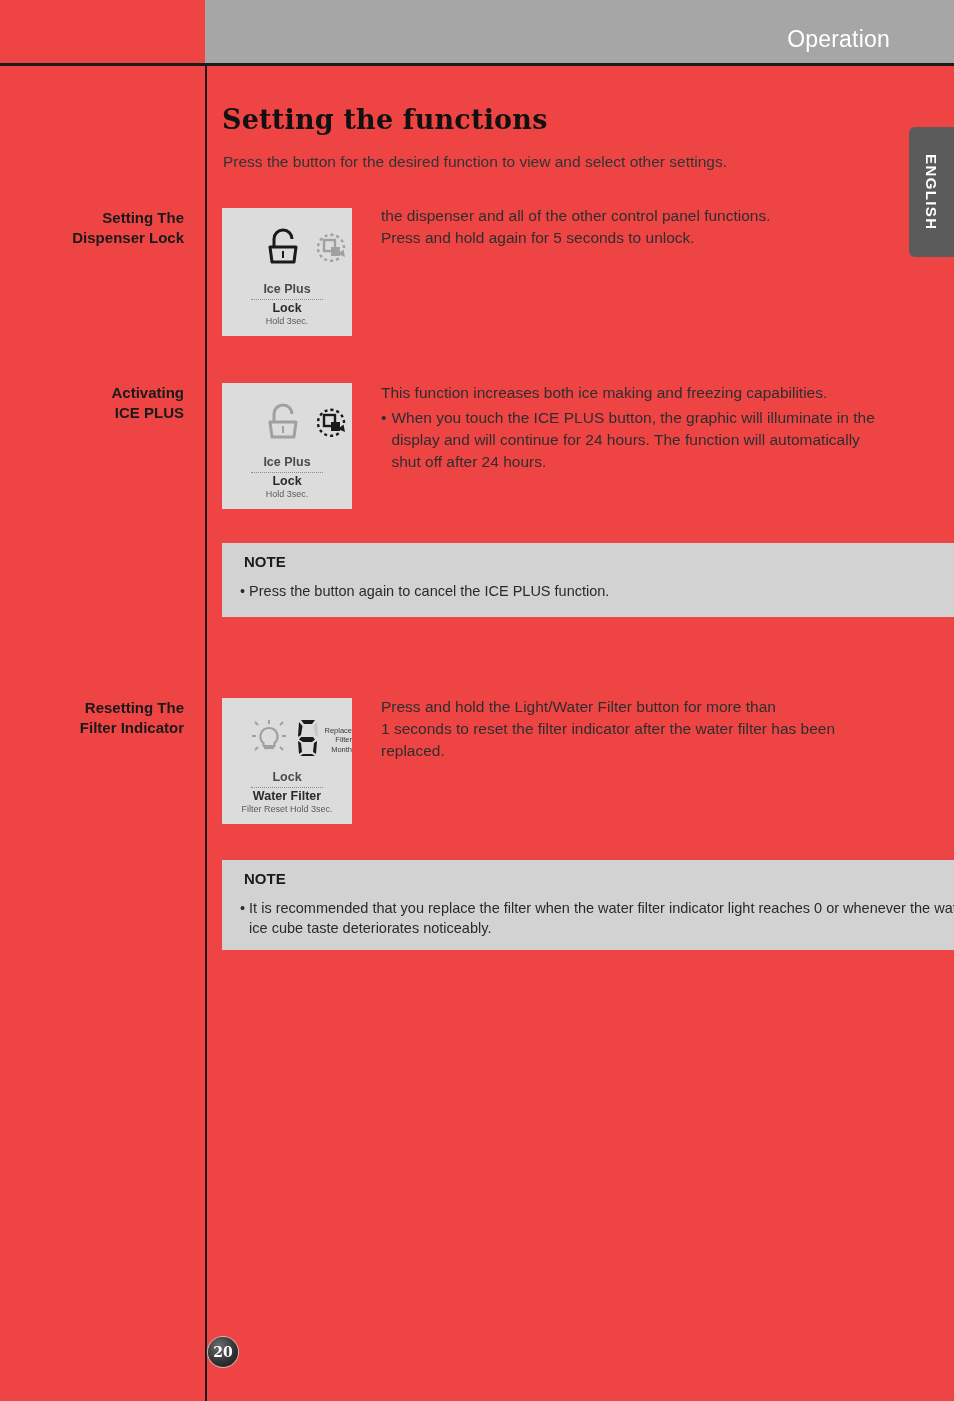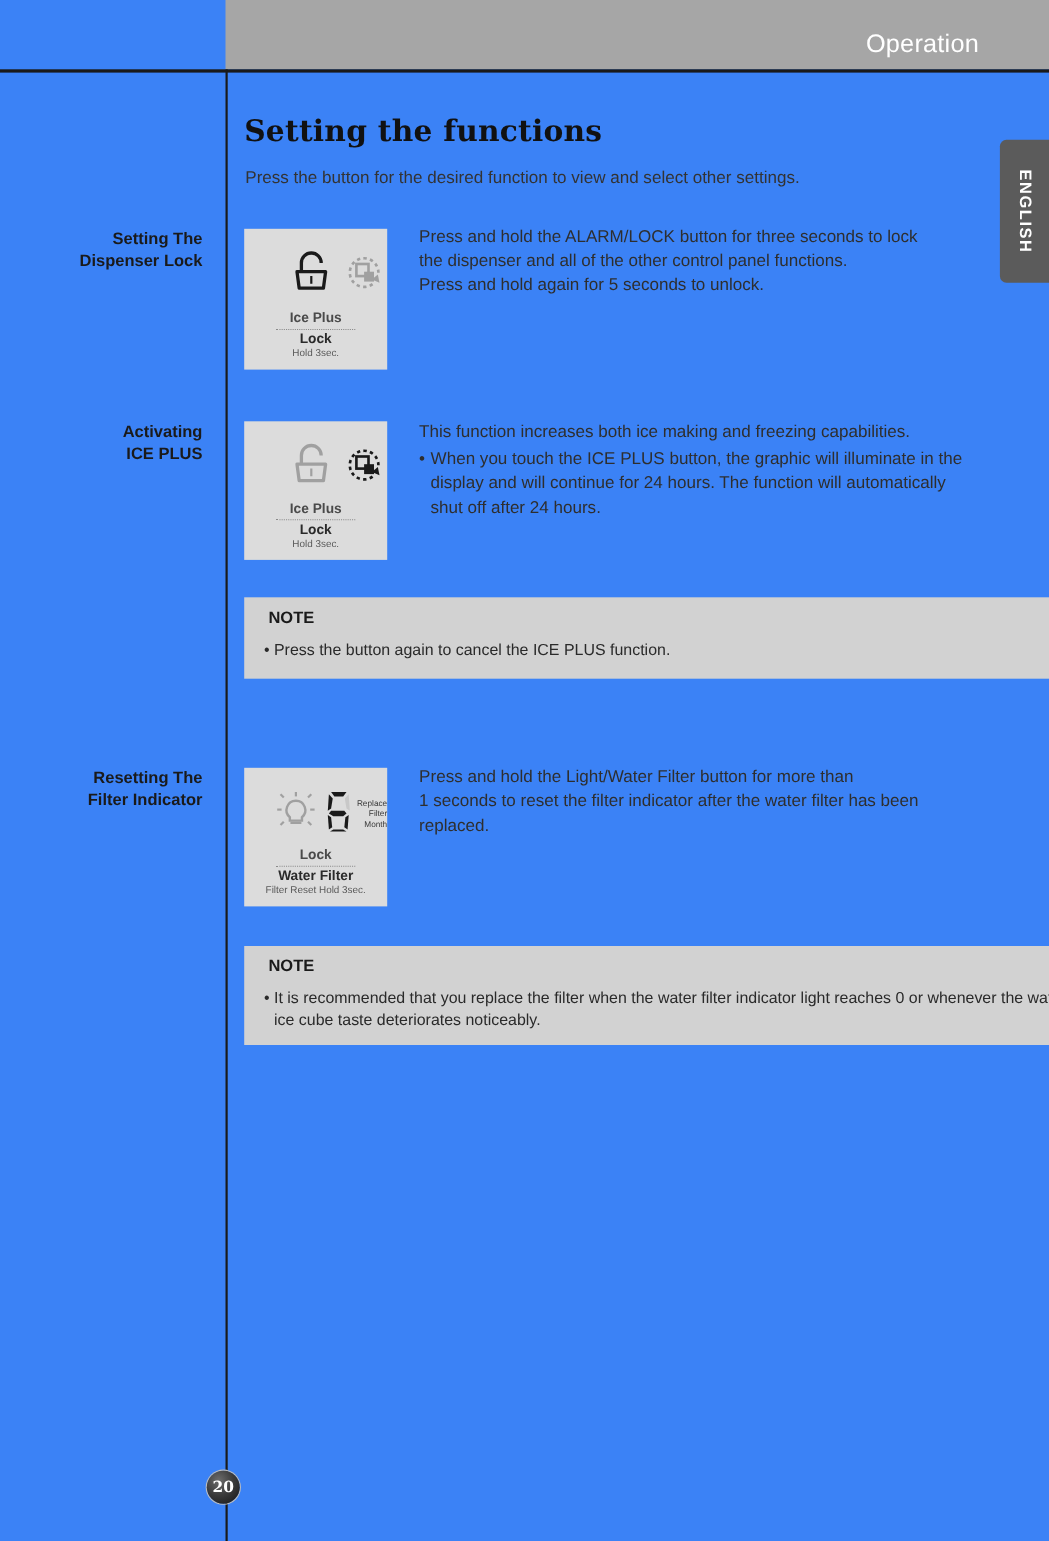--- a/index.html
+++ b/index.html
@@ -9,21 +9,21 @@
     height: 1401px;
     background: #ffffff;
     font-family: "Liberation Sans", sans-serif;
     overflow: hidden;
   }
 
   #page {
     position: relative;
     width: 954px;
     height: 1401px;
-    background: #3b82f6;
+    background: #ef4444;
   }
 
   
   .header-band {
     position: absolute;
     left: 205px;
     top: 0;
     width: 749px;
     height: 63px;
     background: #a6a6a6;
@@ -232,21 +232,21 @@
     font-size: 14.5px;
     color: #2a2a2a;
     line-height: 1.4;
   }
   .note-body .bullet-row { margin-top: 0; gap: 4px; }
   .note-body .txt { padding-left: 0; }
 
   
   .page-badge {
     position: absolute;
-    left: 188px;
+    left: 208px;
     top: 1337px;
     width: 30px;
     height: 30px;
     border-radius: 50%;
     background: radial-gradient(circle at 36% 30%, #6d6d6d 0%, #3a3a3a 48%, #141414 100%);
     box-shadow: 0 0 0 1px #bdbdbd;
   }
   .page-badge-num {
     position: absolute;
     left: 0; top: 0;
@@ -305,21 +305,20 @@
     </div>
     <div class="panel-labels">
       <div class="lbl-top">Ice Plus</div>
       <div class="lbl-div"></div>
       <div class="lbl-mid">Lock</div>
       <div class="lbl-sub">Hold 3sec.</div>
     </div>
   </div>
 
   <div class="body-text b1">
-    <div>Press and hold the ALARM/LOCK button for three seconds to lock</div>
     <div>the dispenser and all of the other control panel functions.</div>
     <div>Press and hold again for 5 seconds to unlock.</div>
   </div>
 
   <div class="side-label l2">
     <div>Activating</div>
     <div>ICE PLUS</div>
   </div>
 
   <div class="panel p2">

